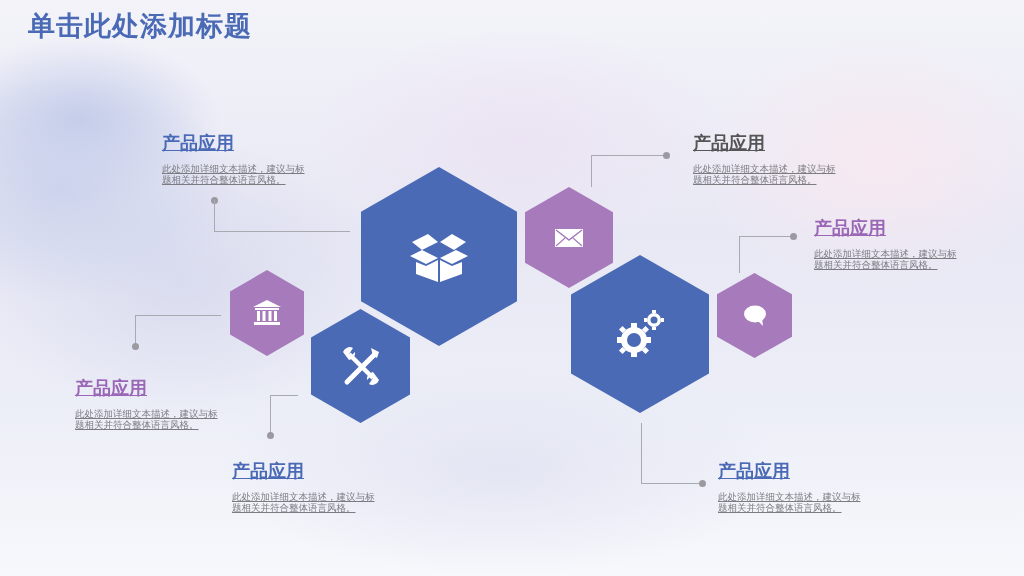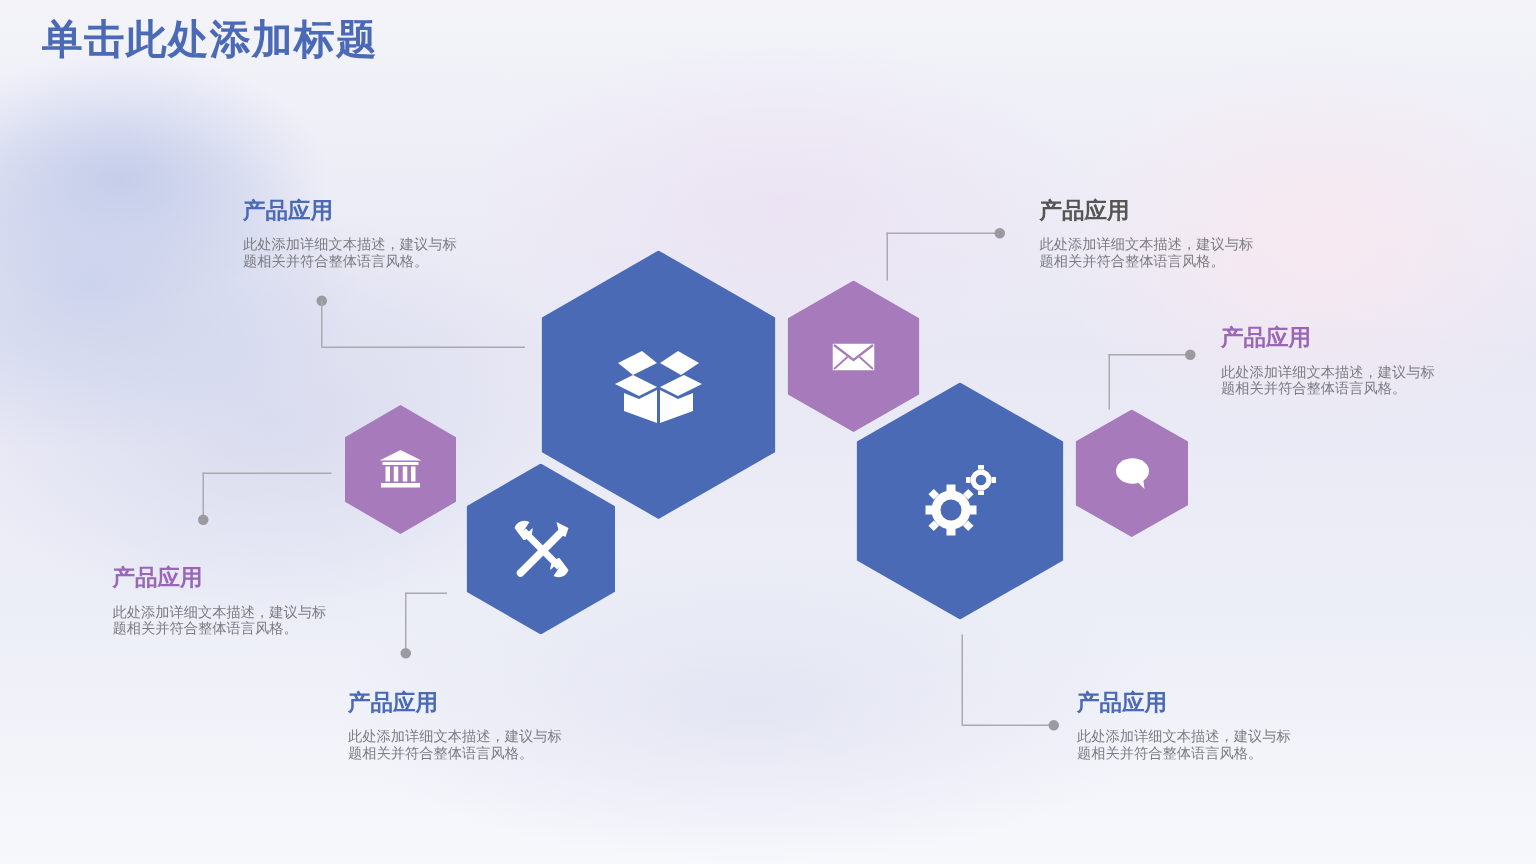--- a/index.html
+++ b/index.html
@@ -22,22 +22,22 @@
   .hex {
     position: absolute;
     clip-path: polygon(50% 0%, 100% 25%, 100% 75%, 50% 100%, 0% 75%, 0% 25%);
     display: flex; align-items: center; justify-content: center;
   }
   .hex.blue { background: #4a6ab5; }
   .hex.purple { background: #a77abb; }
   .line { position: absolute; background: #a9a9b0; }
   .dot { position: absolute; width: 7px; height: 7px; border-radius: 50%; background: #9a9aa0; }
   .block { position: absolute; width: 150px; }
-  .block .h { font-size: 15px; font-weight: bold; margin-bottom: 8px; }
-  .block .d { font-size: 9.5px; line-height: 11px; color: #7b7b80; }
+  .block .h { font-size: 18px; font-weight: bold; margin-bottom: 8px; text-decoration: underline; }
+  .block .d { font-size: 9.5px; line-height: 11px; color: #7b7b80; text-decoration: underline; }
   .c-blue { color: #4a6ab5; }
   .c-purple { color: #9a66b6; }
   .c-gray { color: #555555; }
 </style>
 </head>
 <body>
 
 <div class="title">单击此处添加标题</div>
 
 <div class="hex blue" style="left:361px; top:167px; width:156px; height:179px;">

